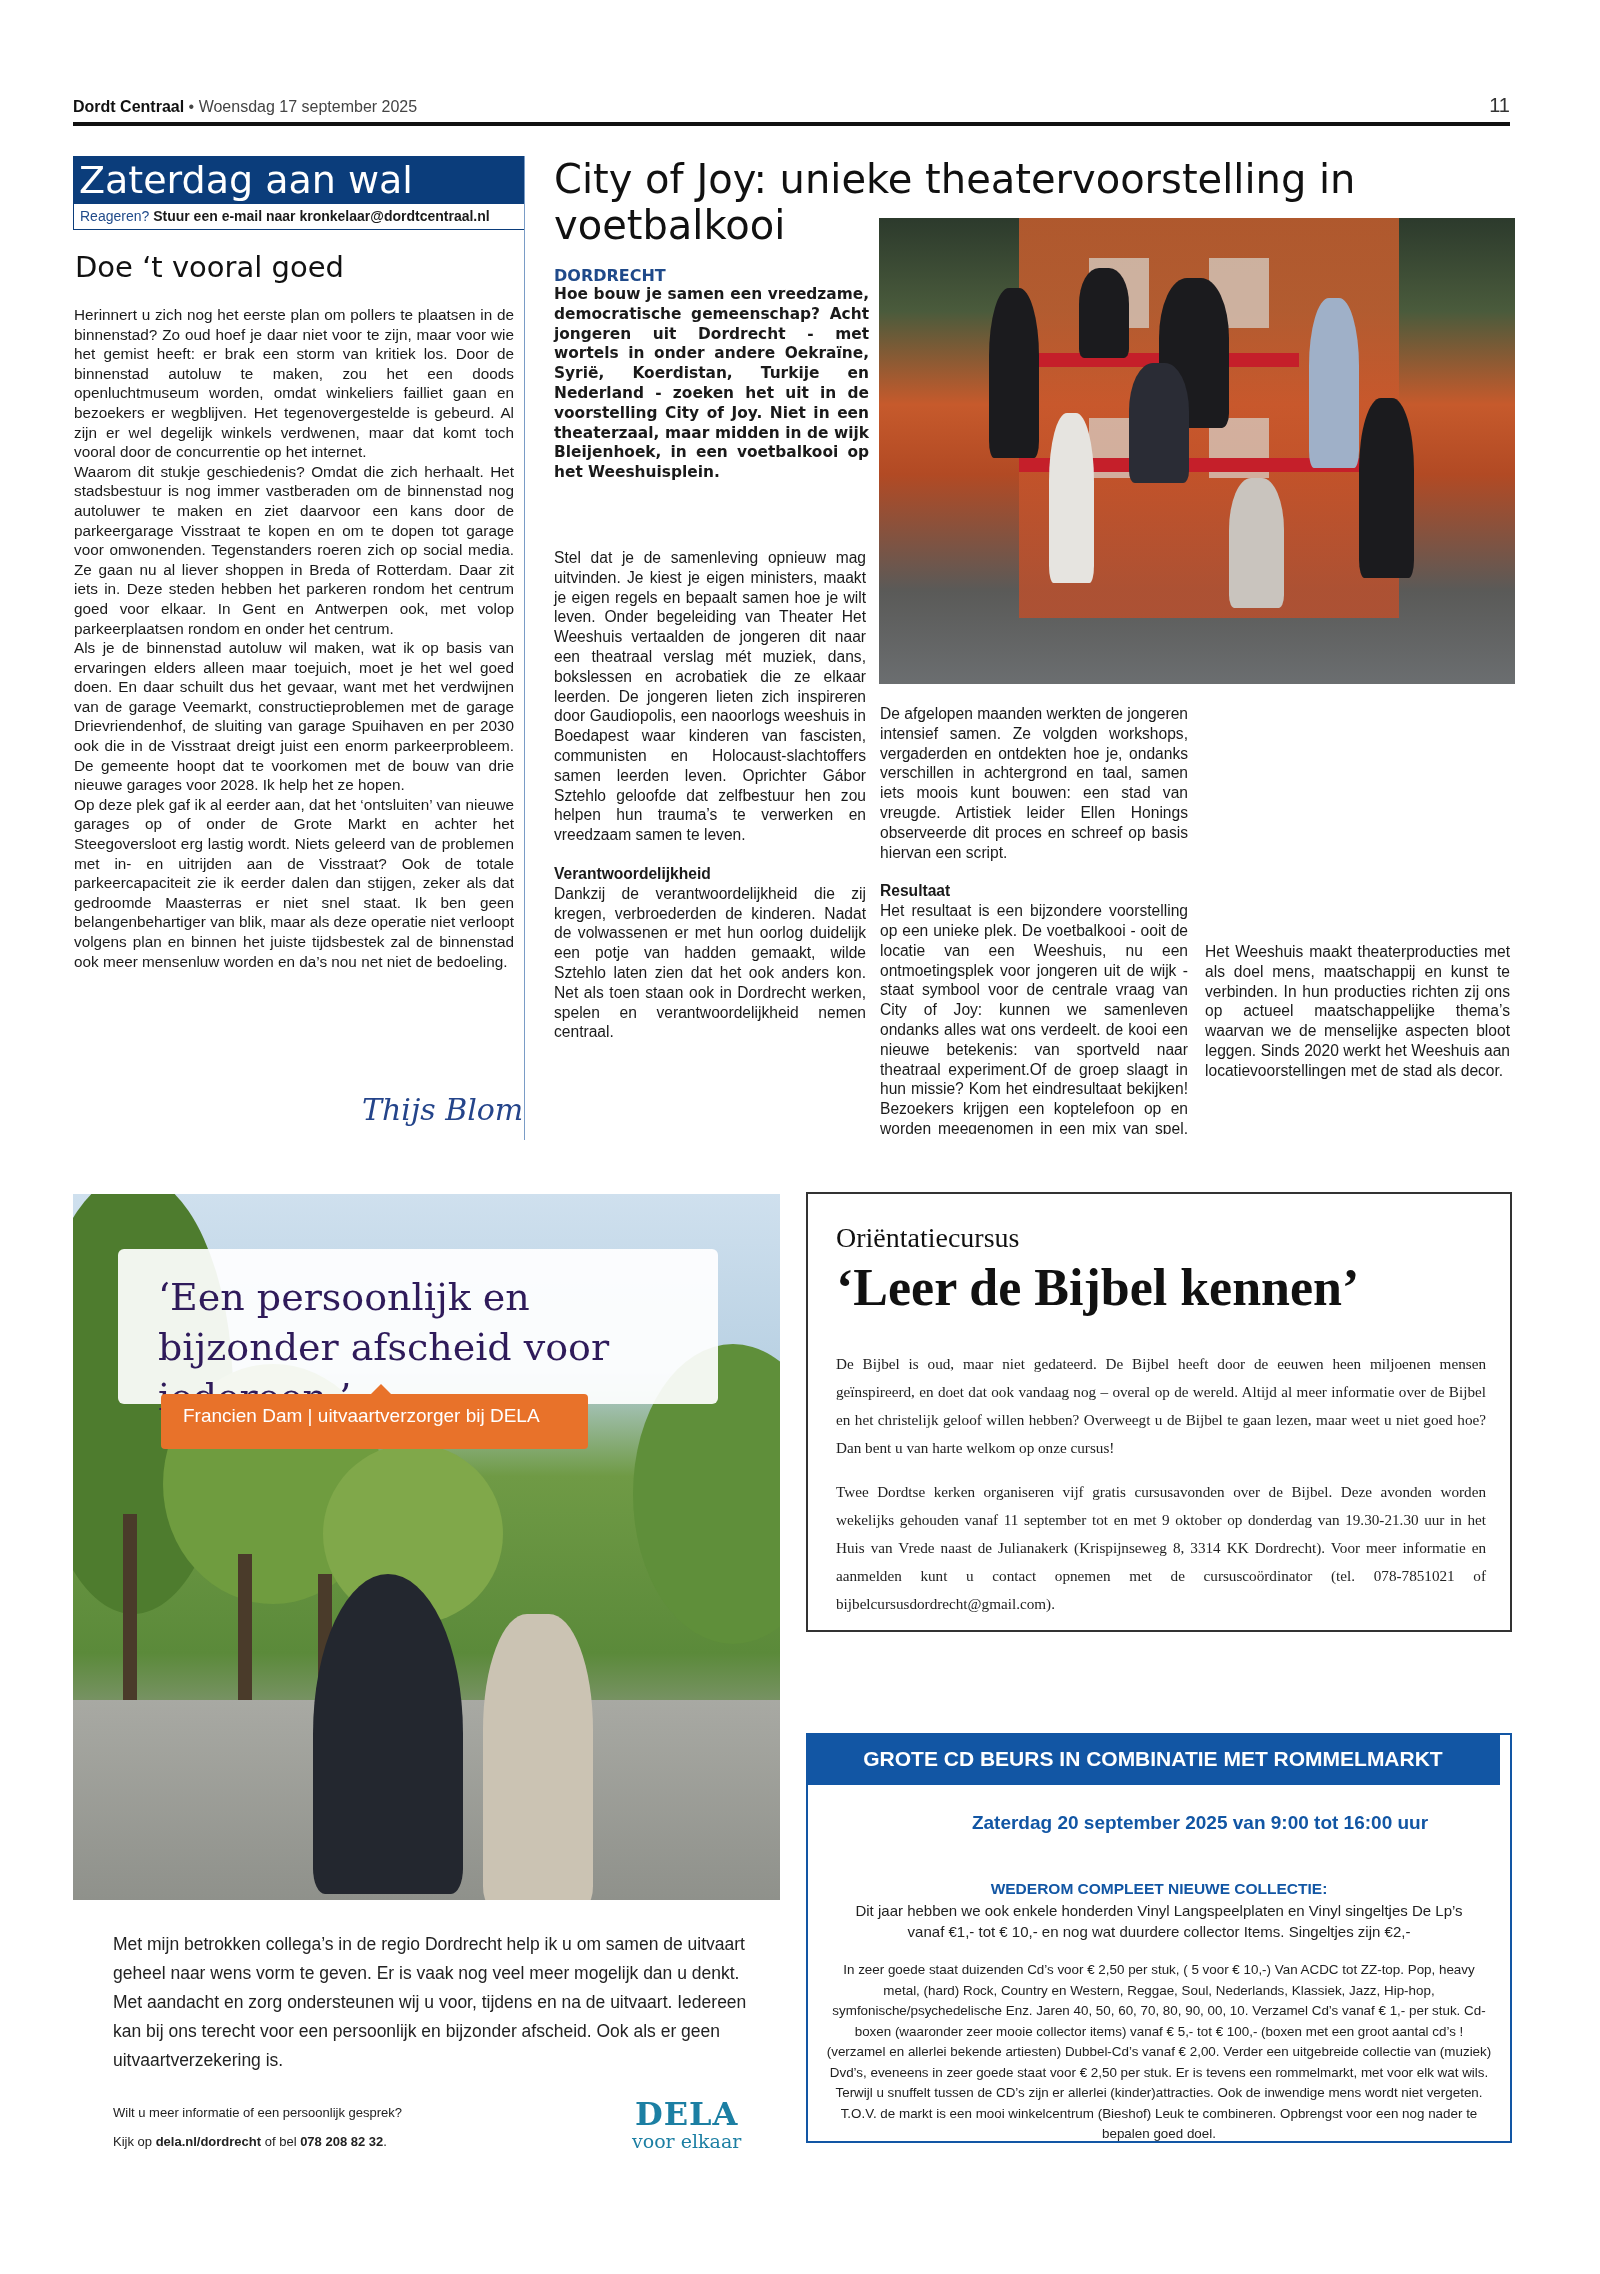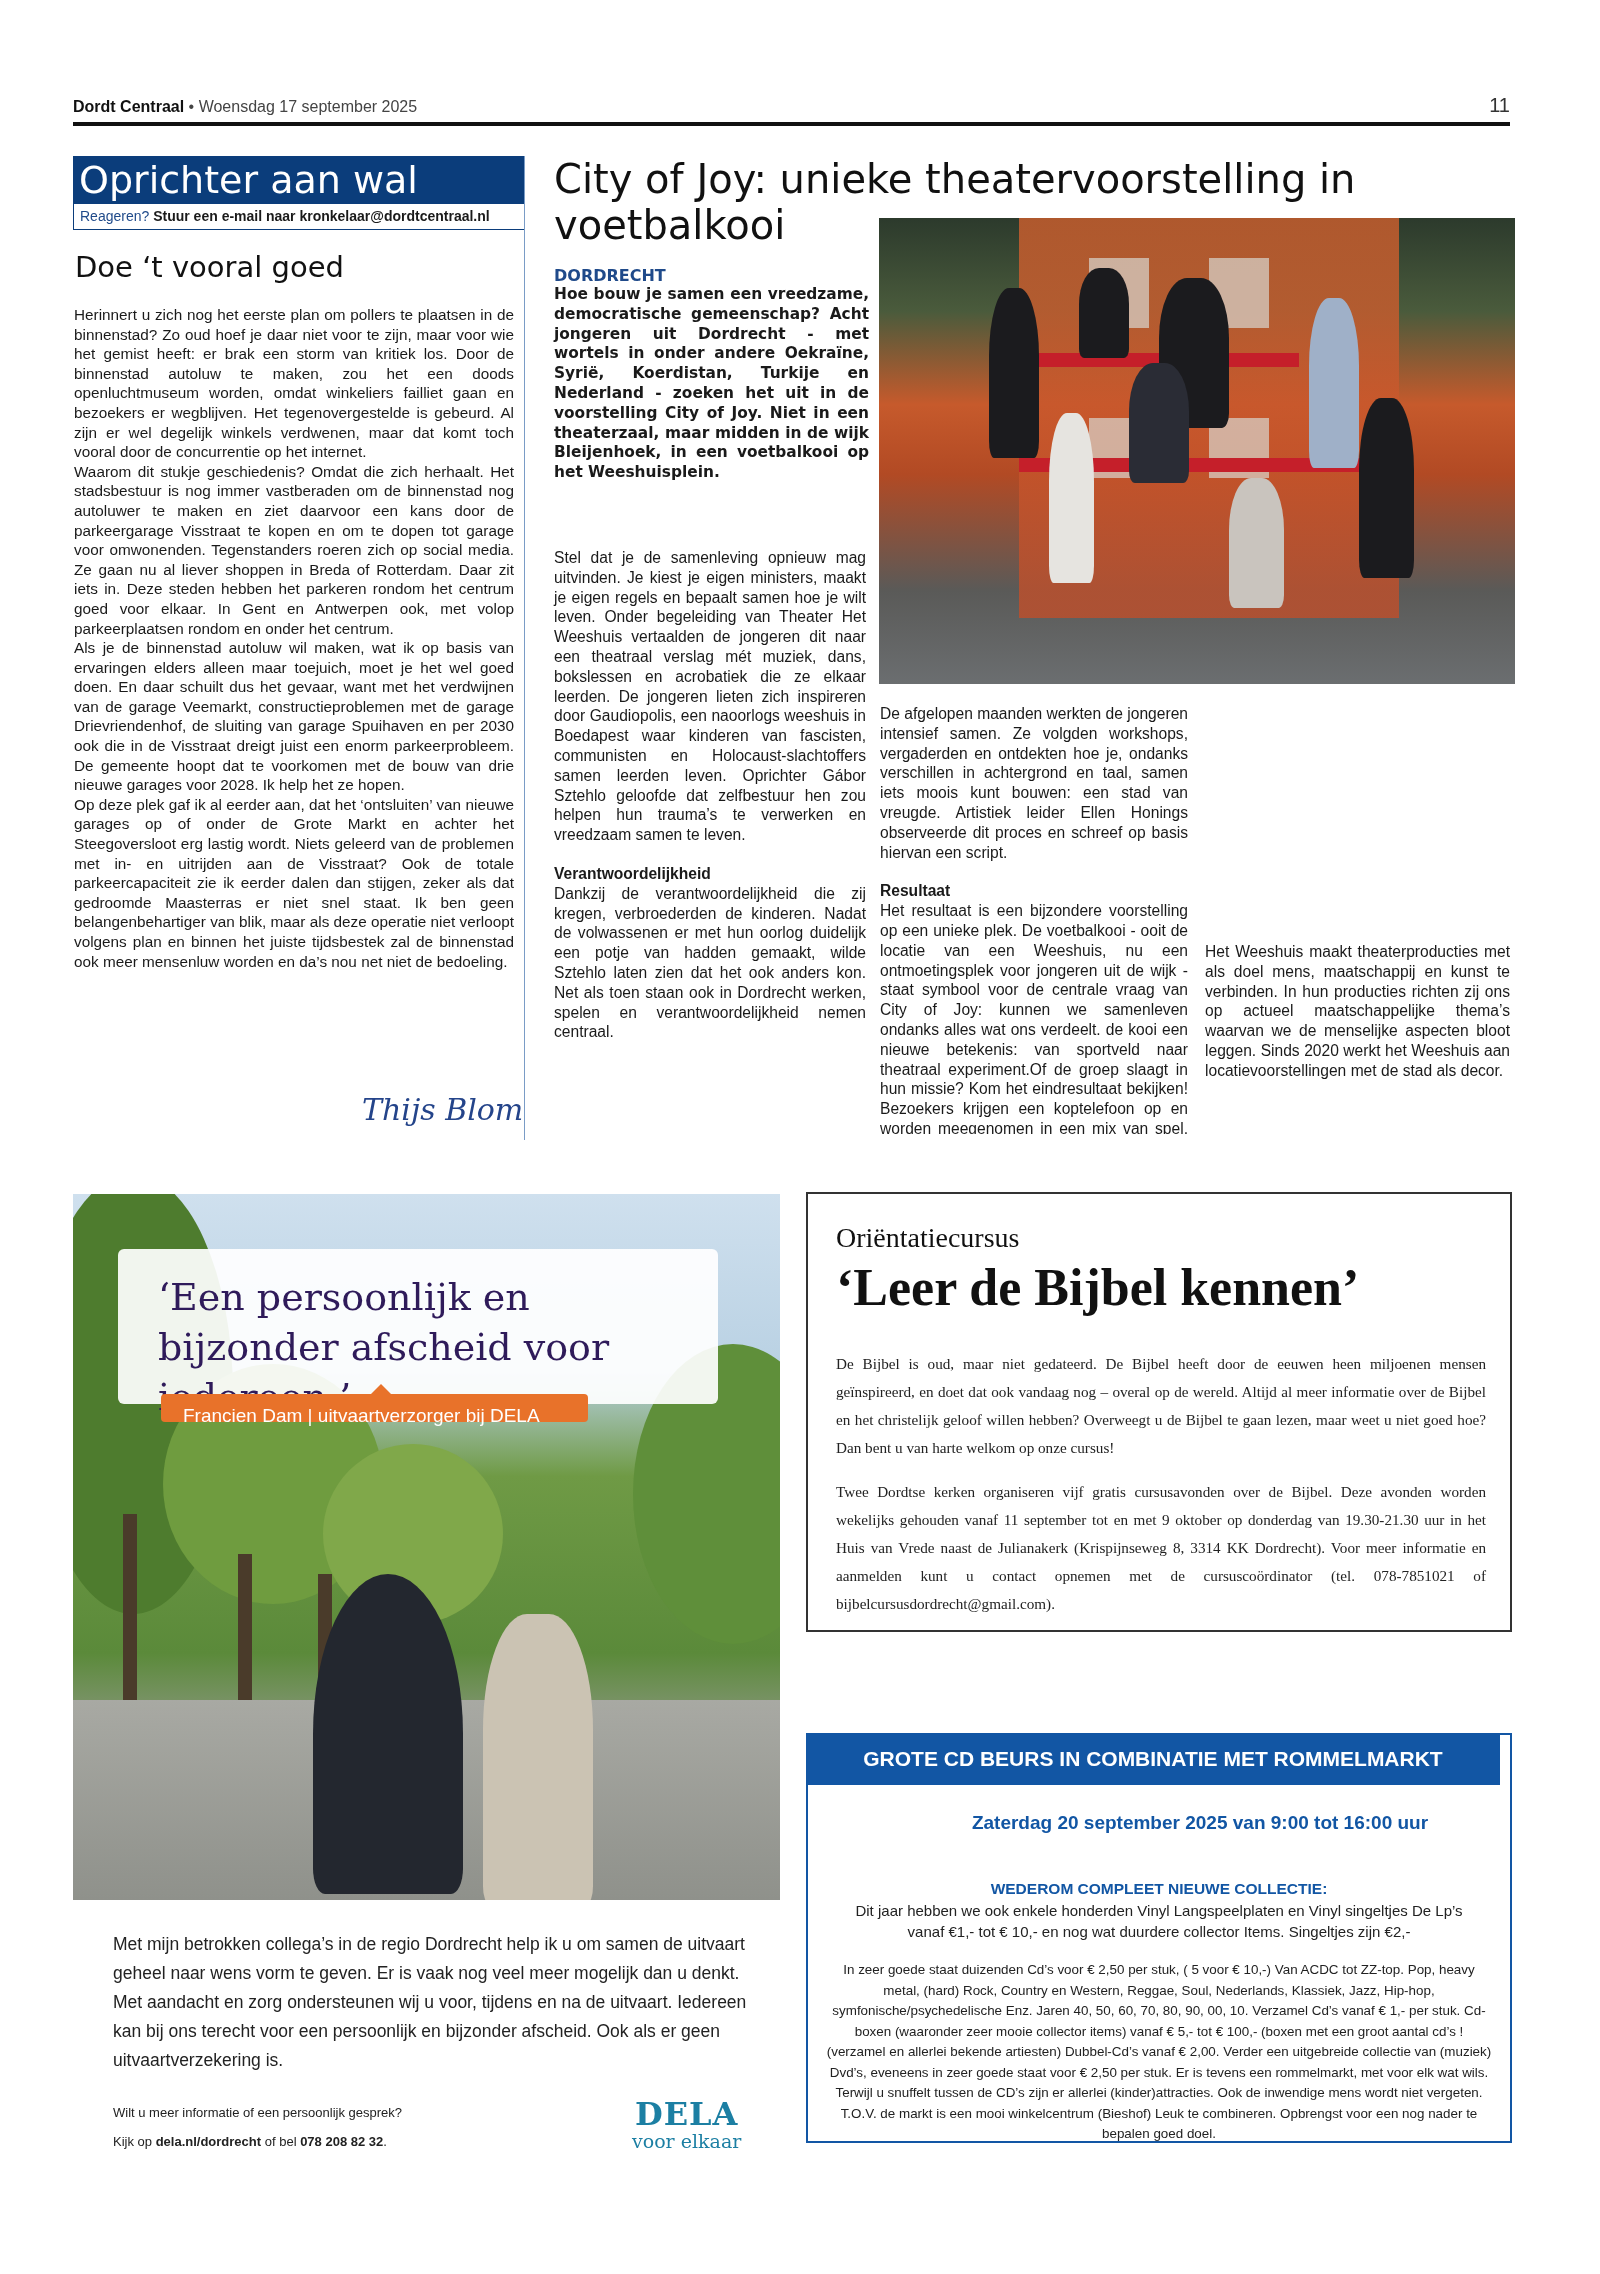--- a/index.html
+++ b/index.html
@@ -41,21 +41,21 @@
 
   
   .dela-photo { left: 73px; top: 1194px; width: 707px; height: 706px; overflow: hidden; background: linear-gradient(180deg, #cfe0ee 0%, #b9d1e3 25%, #6f9a45 40%, #5b8a3a 65%, #9a9c96 80%, #8d8f8a 100%); }
   .tree { position: absolute; background: #4e7c2e; border-radius: 50%; }
   .trunk { position: absolute; width: 14px; background: #4a3b2a; }
   .path { position: absolute; left: 0; right: 0; bottom: 0; height: 200px; background: linear-gradient(180deg, #a8a9a3, #8f918b); }
   .woman { position: absolute; left: 240px; top: 380px; width: 150px; height: 320px; background: #23272f; border-radius: 50% 50% 8% 8%; }
   .boy { position: absolute; left: 410px; top: 420px; width: 110px; height: 290px; background: #cbc3b3; border-radius: 40% 40% 6% 6%; }
   .quote-box { position: absolute; left: 45px; top: 55px; width: 600px; height: 155px; background: rgba(255,255,255,.92); border-radius: 6px; }
   .quote-text { position: absolute; left: 85px; top: 78px; font-size: 38px; line-height: 50px; color: #2f1b5a; font-family: "DejaVu Serif", serif; }
-  .quote-tag { position: absolute; left: 88px; top: 200px; width: 427px; height: 28px; background: #e8722a; border-radius: 4px; color: #fff; font-size: 19px; line-height: 44px; padding-left: 22px; box-sizing: border-box; }
+  .quote-tag { position: absolute; left: 88px; top: 200px; width: 427px; height: 55px; background: #e8722a; border-radius: 4px; color: #fff; font-size: 19px; line-height: 44px; padding-left: 22px; box-sizing: border-box; }
   .quote-tag:before { content: ""; position: absolute; left: 210px; top: -10px; border-left: 10px solid transparent; border-right: 10px solid transparent; border-bottom: 10px solid #e8722a; }
   .dela-body { left: 113px; top: 1930px; width: 640px; font-size: 17.5px; line-height: 29px; color: #222; }
   .dela-cta { left: 113px; top: 2098px; font-size: 13px; line-height: 29px; color: #222; }
   .dela-cta b { font-weight: bold; }
   .dela-logo { left: 632px; top: 2098px; color: #1c7fa3; text-align: center; }
   .dela-logo .word { font-size: 32px; font-weight: bold; font-family: "DejaVu Serif", serif; letter-spacing: 1px; line-height: 32px; }
   .dela-logo .tag { font-size: 19px; font-family: "DejaVu Serif", serif; line-height: 22px; }
 
   
   .bijbel { left: 806px; top: 1192px; width: 706px; height: 440px; border: 2px solid #333; box-sizing: border-box; }
@@ -75,21 +75,21 @@
 </style>
 </head>
 <body>
 
 <div class="abs masthead">
   <b>Dordt Centraal</b><span> • </span><span>Woensdag 17 september 2025</span>
 </div>
 <div class="abs pagenum">11</div>
 <div class="abs rule-top"></div>
 
-<div class="abs stuur-banner">Oprichter aan wal</div>
+<div class="abs stuur-banner">Zaterdag aan wal</div>
 <div class="abs stuur-sub">
   <span class="blue">Reageren?</span><span> Stuur een e-mail naar kronkelaar@dordtcentraal.nl</span>
 </div>
 <div class="abs col-rule"></div>
 <div class="abs col-title">Doe ‘t vooral goed</div>
 <div class="abs col-body">
   <p>Herinnert u zich nog het eerste plan om pollers te plaatsen in de binnenstad? Zo oud hoef je daar niet voor te zijn, maar voor wie het gemist heeft: er brak een storm van kritiek los. Door de binnenstad autoluw te maken, zou het een doods openluchtmuseum worden, omdat winkeliers failliet gaan en bezoekers er wegblijven. Het tegenovergestelde is gebeurd. Al zijn er wel degelijk winkels verdwenen, maar dat komt toch vooral door de concurrentie op het internet.</p>
   <p>Waarom dit stukje geschiedenis? Omdat die zich herhaalt. Het stadsbestuur is nog immer vastberaden om de binnenstad nog autoluwer te maken en ziet daarvoor een kans door de parkeergarage Visstraat te kopen en om te dopen tot garage voor omwonenden. Tegenstanders roeren zich op social media. Ze gaan nu al liever shoppen in Breda of Rotterdam. Daar zit iets in. Deze steden hebben het parkeren rondom het centrum goed voor elkaar. In Gent en Antwerpen ook, met volop parkeerplaatsen rondom en onder het centrum.</p>
   <p>Als je de binnenstad autoluw wil maken, wat ik op basis van ervaringen elders alleen maar toejuich, moet je het wel goed doen. En daar schuilt dus het gevaar, want met het verdwijnen van de garage Veemarkt, constructieproblemen met de garage Drievriendenhof, de sluiting van garage Spuihaven en per 2030 ook die in de Visstraat dreigt juist een enorm parkeerprobleem. De gemeente hoopt dat te voorkomen met de bouw van drie nieuwe garages voor 2028. Ik help het ze hopen.</p>
   <p>Op deze plek gaf ik al eerder aan, dat het ‘ontsluiten’ van nieuwe garages op of onder de Grote Markt en achter het Steegoversloot erg lastig wordt. Niets geleerd van de problemen met in- en uitrijden aan de Visstraat? Ook de totale parkeercapaciteit zie ik eerder dalen dan stijgen, zeker als dat gedroomde Maasterras er niet snel staat. Ik ben geen belangenbehartiger van blik, maar als deze operatie niet verloopt volgens plan en binnen het juiste tijdsbestek zal de binnenstad ook meer mensenluw worden en da’s nou net niet de bedoeling.</p>

